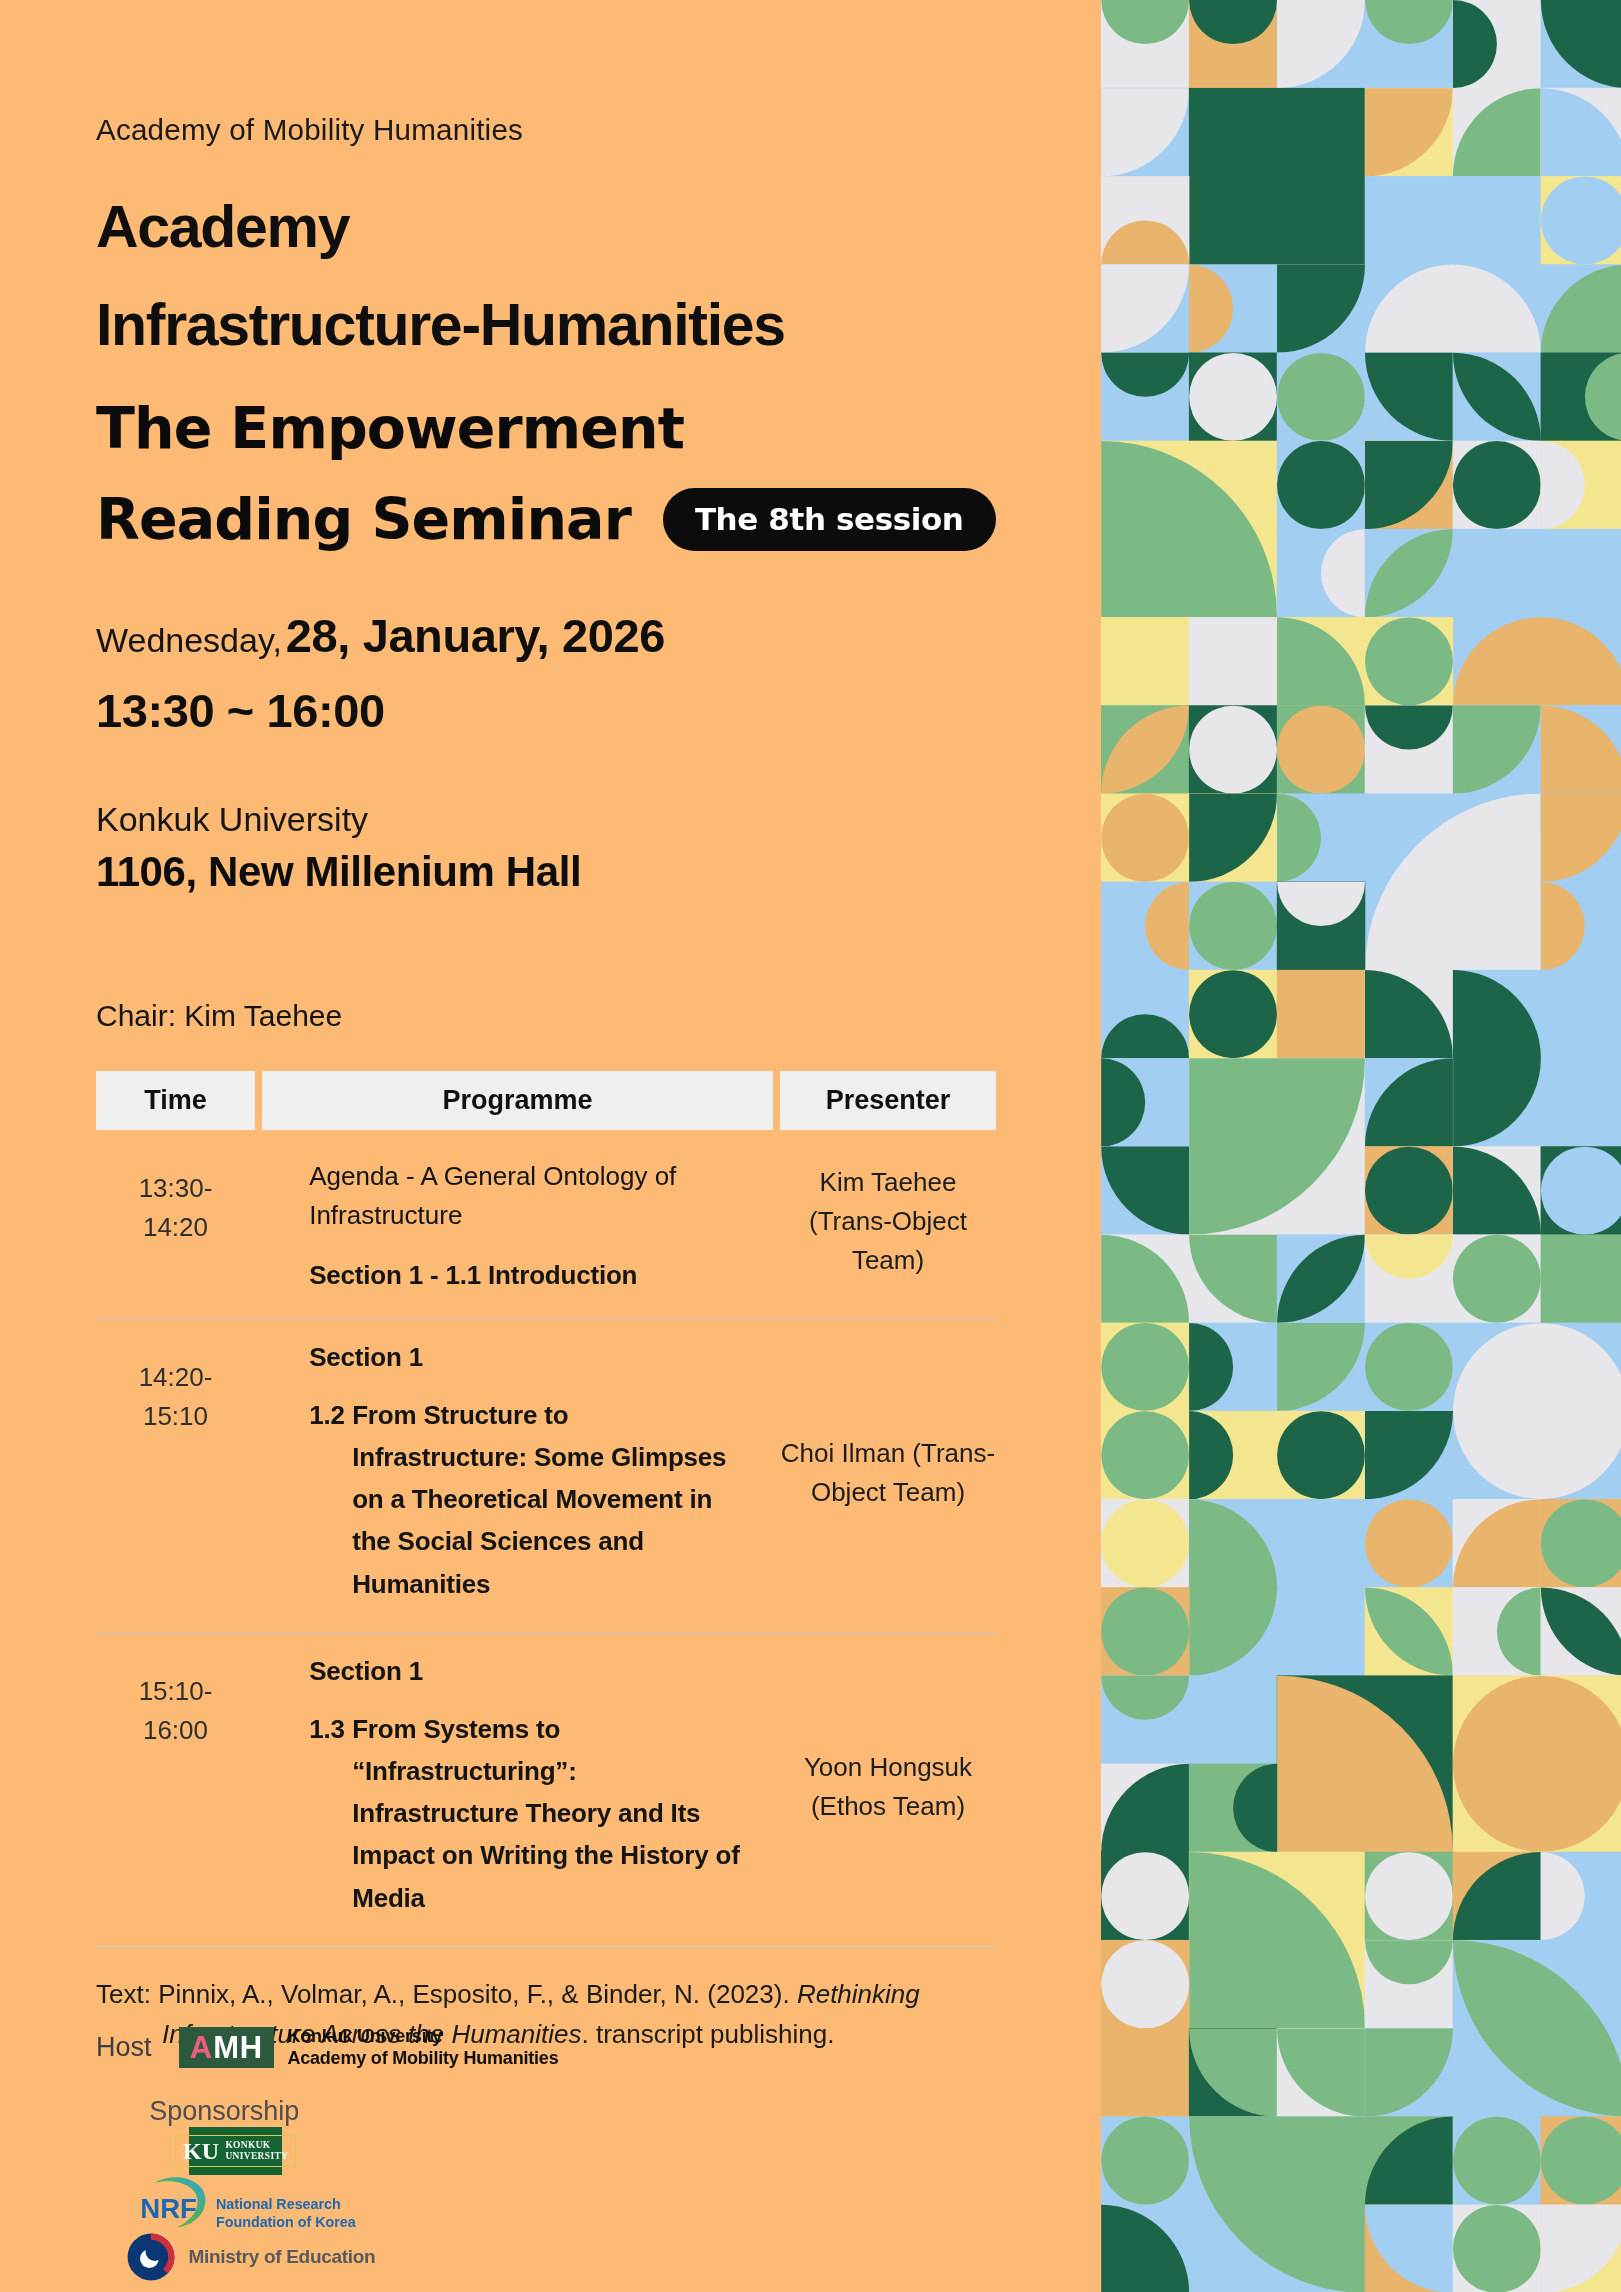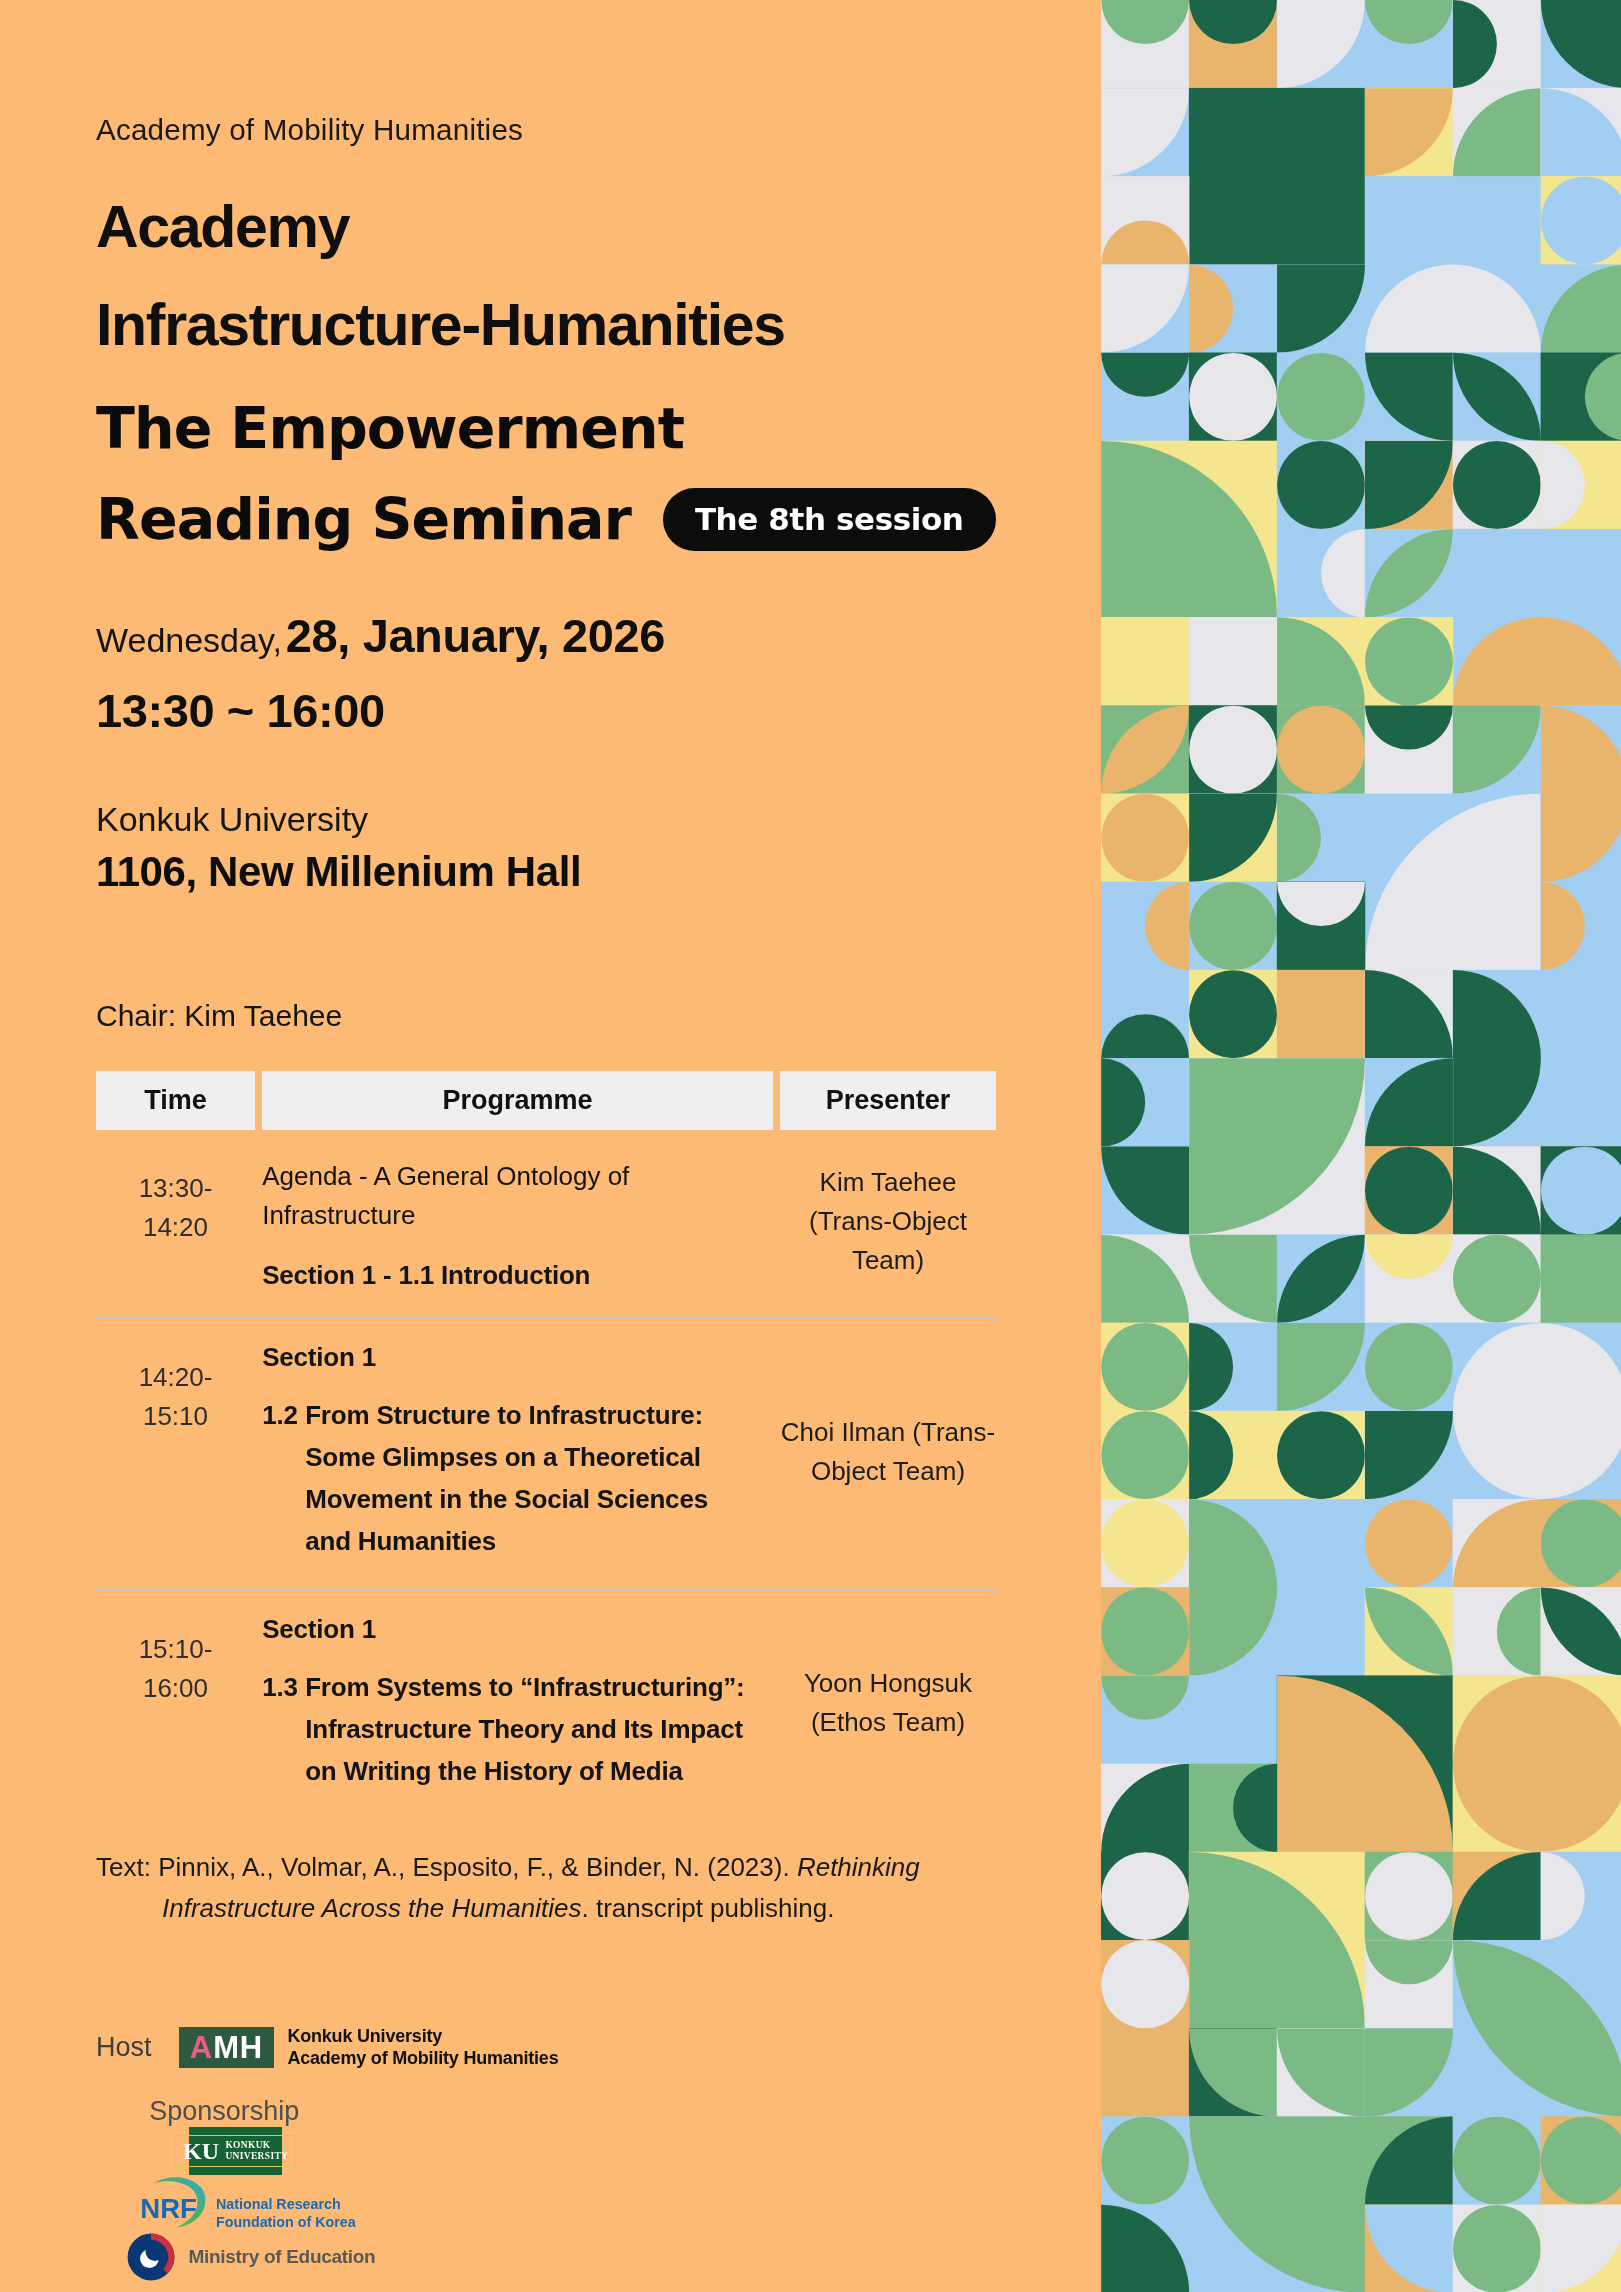--- a/index.html
+++ b/index.html
@@ -31,21 +31,21 @@
   .flow{position:absolute;left:96px;top:1071px;width:900px;}
   .thead{display:flex;gap:7.2px;}
   .th{background:#efefef;height:59px;display:flex;align-items:center;justify-content:center;
       font-size:27px;font-weight:700;color:#111;}
   .th-time{width:159px;}
   .th-prog{flex:1;}
   .th-pres{width:216px;}
   .trow{display:flex;gap:7.2px;border-bottom:0.9px solid #c9c9c9;padding:23px 0 27px;}
   .cell-time{width:159px;flex:none;text-align:center;padding-top:16px;font-size:26px;color:#2e2e2e;line-height:1.5;}
   .cell-time .t{width:100px;margin:0 auto;}
-  .cell-prog{flex:1;padding-right:23px;font-size:26px;color:#141414;}
+  .cell-prog{flex:1;padding-right:23px;font-size:26px;color:#141414;margin-left:47px;}
   .cell-pres{width:216px;flex:none;align-self:center;text-align:center;font-size:26px;line-height:1.5;color:#1c1c1c;}
   .agenda{font-weight:400;line-height:1.5;margin:3.6px 0 25px;}
   .sec{font-weight:700;font-size:26px;letter-spacing:-0.2px;}
   .sec-head{margin:0 0 21.5px;}
   .item{display:flex;line-height:1.62;font-weight:700;letter-spacing:-0.2px;}
   .item .no{width:43px;flex:none;}
   .citation{margin-top:27px;font-size:26px;line-height:1.55;color:#1a1a1a;padding-left:66px;text-indent:-66px;}
   .citation .it{font-style:italic;}
 
   

